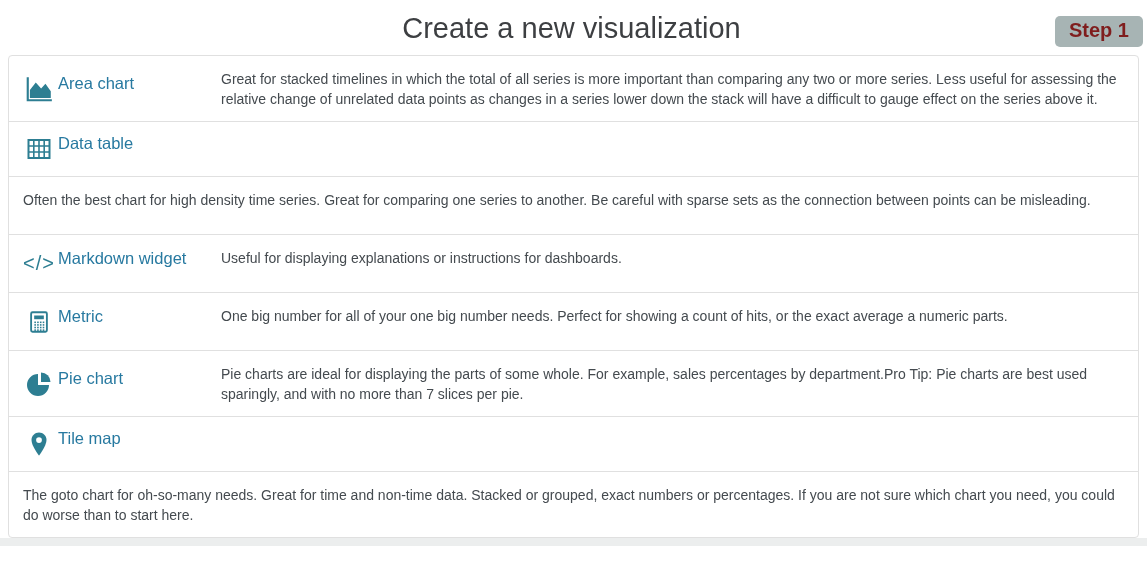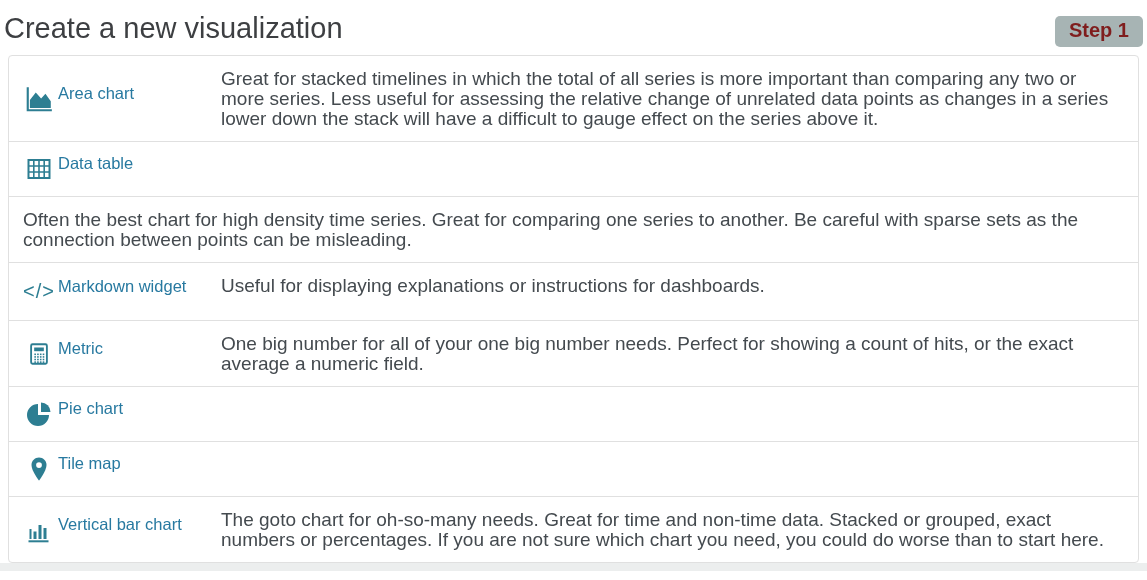--- a/index.html
+++ b/index.html
@@ -14,20 +14,21 @@
   html,body{margin:0;padding:0;}
   body{
     width:1147px;
     background:#ffffff;
     font-family:"Liberation Sans", sans-serif;
     -webkit-font-smoothing:antialiased;
   }
   .page-header{
     position:relative;
     padding:12px 8px 10px 4px;
+    text-align:center;
   }
   .page-title{
     margin:0;
     font-size:29px;
     font-weight:400;
     color:var(--title);
     letter-spacing:0;
   }
   .step-badge{
     position:absolute;
@@ -82,21 +83,21 @@
     white-space:nowrap;
   }
   .row-label{
     font-size:16.5px;
     color:var(--accent);
     white-space:nowrap;
   }
   .row-desc{
     flex:1;
     min-height:33px;
-    font-size:19px;
+    font-size:14px;
     line-height:20px;
     color:var(--desc);
     padding-top:1px;
     padding-right:6px;
   }
   .bottom-strip{
     height:8px;
     background:#eceeee;
   }
 </style>
@@ -169,57 +170,46 @@
               <rect x="18" y="19.1" width="1.7" height="1.7"></rect>
               <rect x="9" y="21.9" width="1.7" height="1.7"></rect>
               <rect x="12" y="21.9" width="1.7" height="1.7"></rect>
               <rect x="15" y="21.9" width="1.7" height="1.7"></rect>
               <rect x="18" y="21.9" width="1.7" height="1.7"></rect>
             </g>
           </svg>
         </span>
       <span class="row-label">Metric</span>
     </div>
-    <div class="row-desc">One big number for all of your one big number needs. Perfect for showing a count of hits, or the exact average a numeric field.</div>
+    <div class="row-desc">One big number for all of your one big number needs. Perfect for showing a count of hits, or the exact average a numeric parts.</div>
   </div>
 
   <div class="wizard-row">
     <div class="row-left">
       <span class="row-icon">
           <svg width="28" height="28" viewBox="0 0 28 28" fill="#2d7e92">
             <path d="M13 15 L13 4 A11 11 0 1 0 24 15 Z"></path>
             <path d="M16 12 L16 2.5 A9.5 9.5 0 0 1 25.5 12 Z"></path>
           </svg>
         </span>
       <span class="row-label">Pie chart</span>
     </div>
+    <div class="row-desc">Pie charts are ideal for displaying the parts of some whole. For example, sales percentages by department.Pro Tip: Pie charts are best used sparingly, and with no more than 7 slices per pie.</div>
   </div>
 
   <div class="wizard-row">
     <div class="row-left">
       <span class="row-icon">
           <svg width="26" height="28" viewBox="0 0 28 28">
             <path d="M14 1.5C9.5 1.5 5.9 5.1 5.9 9.6c0 6.2 8.1 16.9 8.1 16.9s8.1-10.7 8.1-16.9c0-4.5-3.6-8.1-8.1-8.1z" fill="#2d7e92"></path>
             <circle cx="14" cy="9.8" r="3.1" fill="#fff"></circle>
           </svg>
         </span>
       <span class="row-label">Tile map</span>
     </div>
   </div>
 
   <div class="wizard-row">
-    <div class="row-left">
-      <span class="row-icon">
-          <svg width="28" height="28" viewBox="0 0 28 28" fill="#2d7e92">
-            <rect x="4.5" y="13" width="2" height="10"></rect>
-            <rect x="8.5" y="15.5" width="3" height="7.5"></rect>
-            <rect x="13.5" y="9" width="3" height="14"></rect>
-            <rect x="18.5" y="12" width="3" height="11"></rect>
-            <rect x="3.5" y="24.3" width="20" height="2"></rect>
-          </svg>
-        </span>
-      <span class="row-label">Vertical bar chart</span>
-    </div>
     <div class="row-desc">The goto chart for oh-so-many needs. Great for time and non-time data. Stacked or grouped, exact numbers or percentages. If you are not sure which chart you need, you could do worse than to start here.</div>
   </div>
 </div>
 
 <div class="bottom-strip"></div>
 
 </body></html>

